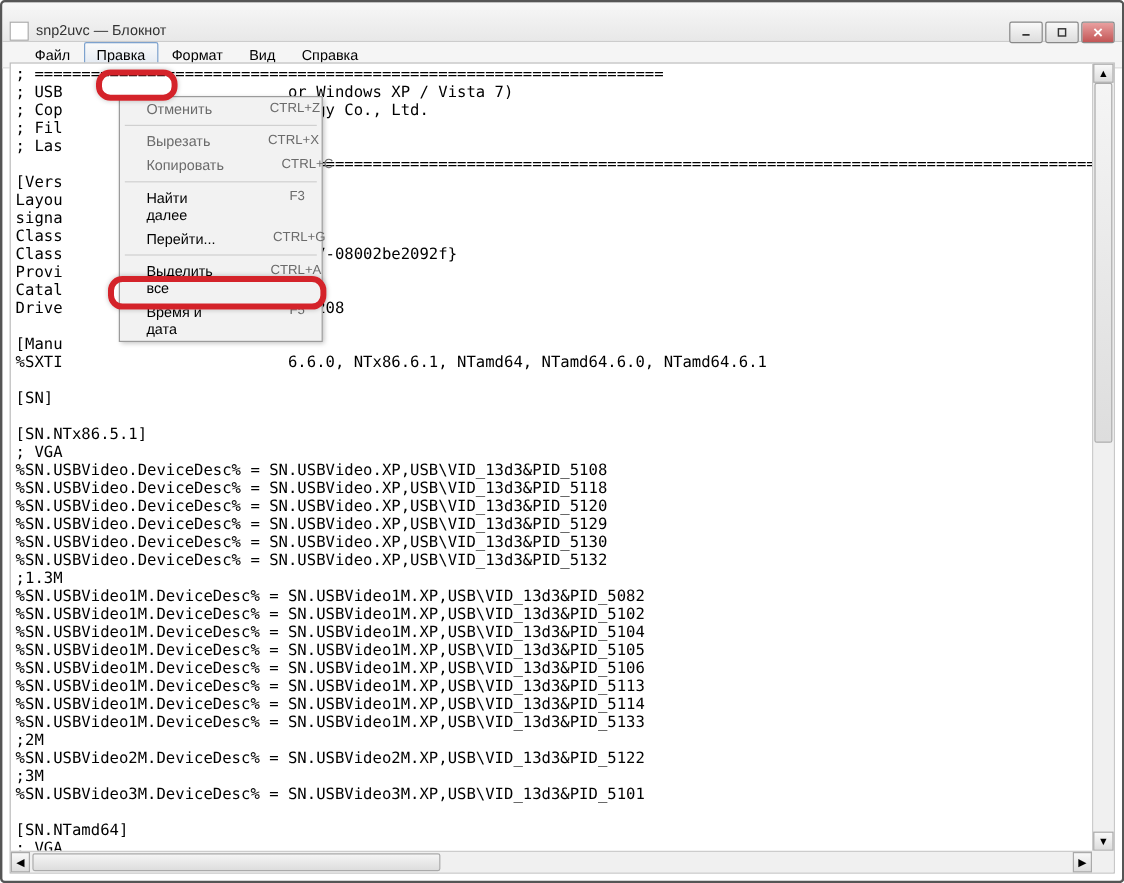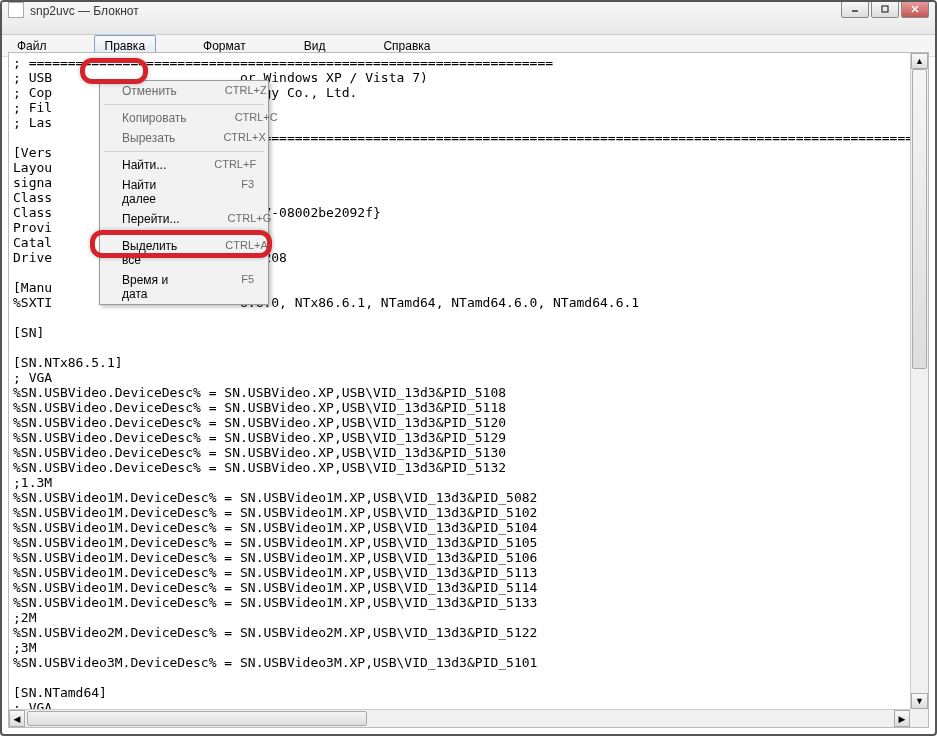--- a/index.html
+++ b/index.html
@@ -1,26 +1,26 @@
 <!DOCTYPE html>
 <html><head>
 <meta charset="utf-8">
 <style>
 * { margin: 0; padding: 0; box-sizing: border-box; font-family: "Segoe UI", Tahoma, sans-serif; }
 body { background: #fff; width: 937px; height: 736px; border: 2px solid #555; border-radius: 4px; position: relative; overflow: hidden; }
 
-.titlebar { height: 28px; background: linear-gradient(#f7f7f7, #e8e8e8); border-bottom: 1px solid #ccc; display: flex; align-items: flex-end; padding: 16px 6px; font-size: 12px; color: #333; }
+.titlebar { height: 28px; background: linear-gradient(#f7f7f7, #e8e8e8); border-bottom: 1px solid #ccc; display: flex; align-items: flex-start; padding: 16px 6px; font-size: 12px; color: #333; }
 .titlebar .icon { width: 16px; height: 16px; background: #fff; border: 1px solid #aaa; margin-right: 6px; }
 .titlebar .title { flex: 1; }
 .win-controls { display: flex; gap: 2px; }
 .win-btn { width: 28px; height: 18px; border: 1px solid #888; border-radius: 2px; display: flex; align-items: center; justify-content: center; font-size: 10px; background: linear-gradient(#f9f9f9,#ddd); cursor: pointer; }
 .win-btn.close { background: linear-gradient(#e9a0a0,#c35656); color: #fff; }
 .win-btn svg { width: 10px; height: 10px; }
 
-.menubar { height: 22px; display: flex; align-items: stretch; padding: 0 4px; font-size: 12px; background: #f5f5f5; border-bottom: 1px solid #ddd; gap: 36px; }
+.menubar { height: 22px; display: flex; align-items: stretch; padding: 0 16px; font-size: 12px; background: #f5f5f5; border-bottom: 1px solid #ddd; }
 .menu-item { padding: 3px 10px; cursor: pointer; border: 1px solid transparent; border-radius: 2px; }
 .menu-item.active { background: linear-gradient(#fafafa,#e2e9f2); border: 1px solid #7da2ce; }
 .menu-highlight1 { position: absolute; border: 5px solid #d4232a; border-radius: 12px; pointer-events: none; z-index: 50; box-shadow: 0 0 4px rgba(0,0,0,.25); }
 .m1 { top: 56px; left: 78px; width: 68px; height: 26px; }
 .m2 { top: 228px; left: 88px; width: 182px; height: 28px; }
 
 .dropdown { position: absolute; top: 78px; left: 97px; width: 170px; background: #f2f2f2; border: 1px solid #9b9b9b; box-shadow: 2px 2px 4px rgba(0,0,0,.25); z-index: 40; font-size: 12px; }
 .dd-item { display: flex; justify-content: space-between; padding: 3px 14px 3px 22px; color: #6b6b6b; cursor: pointer; }
 .dd-item.enabled { color: #000; }
 .dd-sep { height: 1px; background: #d0d0d0; margin: 3px 4px; }
@@ -136,32 +136,28 @@
   <div class="corner"></div>
 </div>
 
 <div class="dropdown" id="dropdown">
     <div class="dd-item">
       <span>Отменить</span>
       <span class="sc">CTRL+Z</span>
     </div>
     <div class="dd-sep"></div>
     <div class="dd-item">
+      <span>Вырезать</span>
+      <span class="sc">CTRL+X</span>
+    </div>
+    <div class="dd-item">
       <span>Копировать</span>
       <span class="sc">CTRL+C</span>
     </div>
-    <div class="dd-item">
-      <span>Вырезать</span>
-      <span class="sc">CTRL+X</span>
-    </div>
     <div class="dd-sep"></div>
-    <div class="dd-item enabled">
-      <span>Найти...</span>
-      <span class="sc">CTRL+F</span>
-    </div>
     <div class="dd-item enabled">
       <span>Найти далее</span>
       <span class="sc">F3</span>
     </div>
     <div class="dd-item enabled">
       <span>Перейти...</span>
       <span class="sc">CTRL+G</span>
     </div>
     <div class="dd-sep"></div>
     <div class="dd-item enabled">

